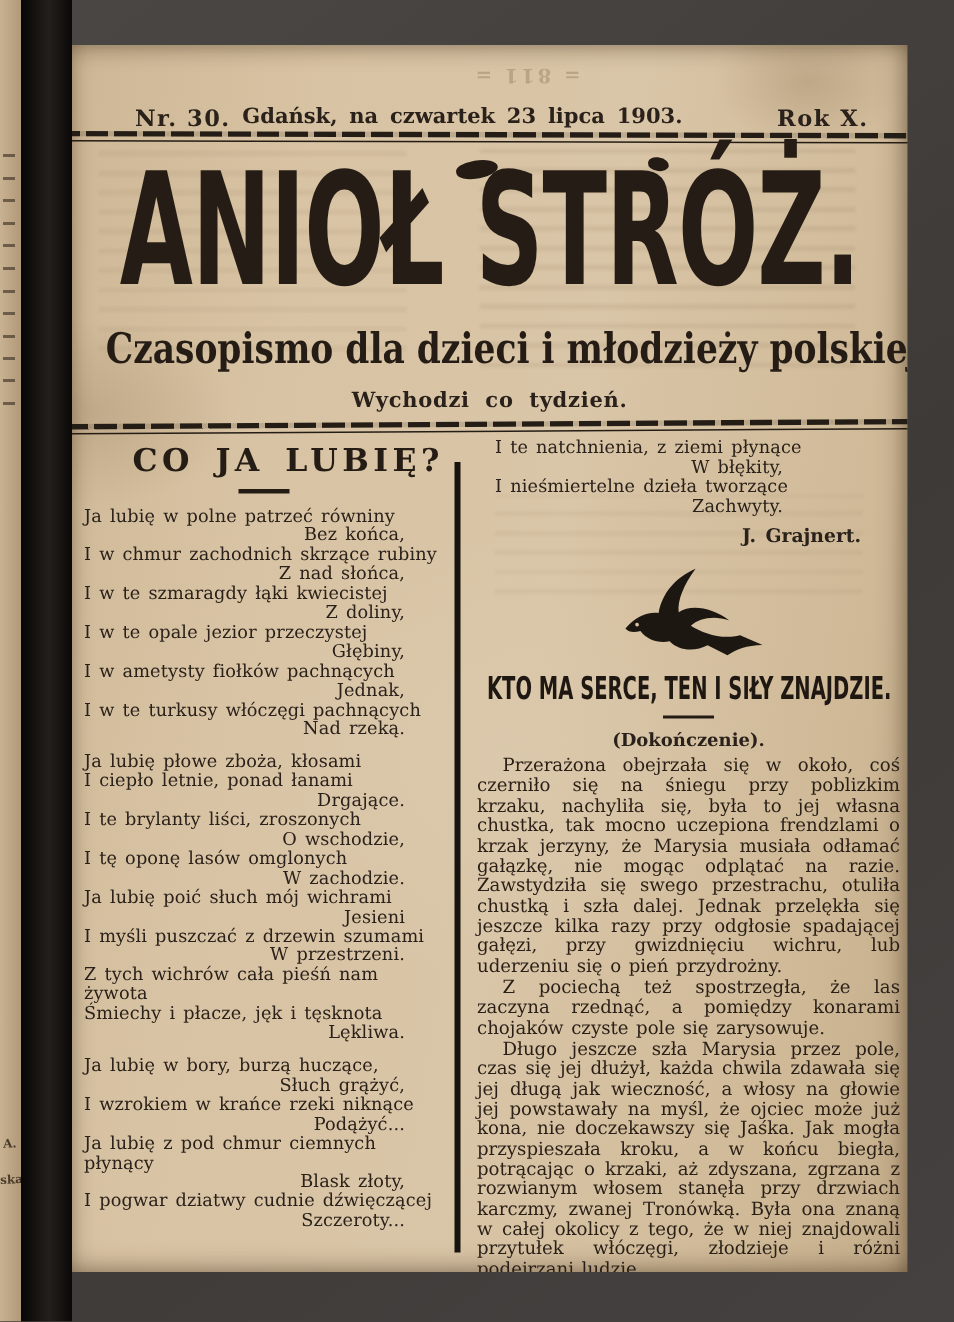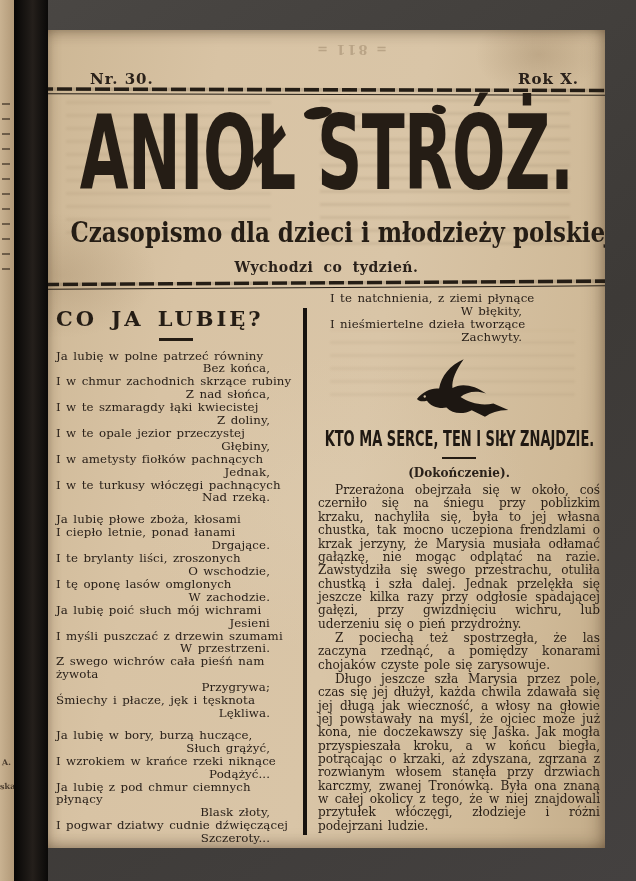--- a/index.html
+++ b/index.html
@@ -76,21 +76,21 @@
     font-family:"DejaVu Sans", sans-serif;font-weight:bold;font-size:100px;line-height:108px;
     transform:scale(.63,1.04);letter-spacing:-1px;white-space:nowrap;color:#251d15;
   }
   .mast-sub-wrap{position:absolute;top:186px;left:0;width:100%;display:flex;justify-content:center;padding-left:19px;}
   .mast-sub{font-size:28px;font-weight:bold;white-space:nowrap;transform:scaleX(.82);color:#251d15;}
   .mast-freq{position:absolute;top:229px;left:0;width:100%;text-align:center;font-size:14px;font-weight:bold;word-spacing:5px;letter-spacing:.5px;}
   
   .col-divider{position:absolute;left:255px;top:278px;width:4px;height:527px;background:#17130f;}
   .col-left{position:absolute;left:8px;top:262px;width:240px;}
   .col-right{position:absolute;left:270px;top:262px;width:282px;}
-  .poem-title{margin:14px 0 0;font-size:21px;font-weight:bold;text-align:left;letter-spacing:3px;word-spacing:4px;color:#251d15;}
+  .poem-title{margin:2px 0 0;font-size:21px;font-weight:bold;text-align:right;letter-spacing:3px;word-spacing:4px;color:#251d15;}
   .mini-rule{width:34px;height:2.5px;background:#241c14;margin:7px auto 9px;}
   .pl,.pr{font-size:11.8px;line-height:12.9px;word-spacing:1.5px;letter-spacing:.1px;}
   .pr{text-align:right;padding-right:26px;}
   .stanza{margin-bottom:9px;}
   .col-right .stanza{margin-bottom:0;}
   .col-right .pl{padding-left:12px;}
   .col-right .pr{padding-right:78px;}
   .signature{text-align:right;padding-right:26px;font-size:12.5px;font-weight:bold;margin-top:5px;word-spacing:2px;}
   .swallow-wrap{margin:15px 0 4px;display:flex;justify-content:center;}
   .swallow-wrap svg{transform:rotate(-6deg);}
@@ -117,20 +117,21 @@
 
   <div class="page">
 
     <div class="ghost g1"></div>
     <div class="ghost g2"></div>
     <div class="ghost g3"></div>
     <div class="bleed-num">= 811 =</div>
 
     <div class="hdr-row">
       <span class="hdr-issue">Nr. 30.</span>
+      <span class="hdr-date">Gdańsk, na czwartek 23 lipca 1903.</span>
       <span class="hdr-vol">Rok X.</span>
     </div>
     <div class="rule-fancy hdr-rule"></div>
 
     <div class="smudge s1"></div>
     <div class="smudge s2"></div>
 
     <div class="mast-title-wrap">
       <span class="mast-title">ANIOŁ STRÓŻ.</span>
     </div>
@@ -166,22 +167,21 @@
             <div class="pl">I ciepło letnie, ponad łanami</div>
             <div class="pr">Drgające.</div>
             <div class="pl">I te brylanty liści, zroszonych</div>
             <div class="pr">O wschodzie,</div>
             <div class="pl">I tę oponę lasów omglonych</div>
             <div class="pr">W zachodzie.</div>
             <div class="pl">Ja lubię poić słuch mój wichrami</div>
             <div class="pr">Jesieni</div>
             <div class="pl">I myśli puszczać z drzewin szumami</div>
             <div class="pr">W przestrzeni.</div>
-            <div class="pl">Z swego wichrów cała pieśń nam żywota</div>
-            <div class="pr">Przygrywa;</div>
+            <div class="pl">Z tych wichrów cała pieśń nam żywota</div>
             <div class="pl">Śmiechy i płacze, jęk i tęsknota</div>
             <div class="pr">Lękliwa.</div>
           </div>
           <div class="stanza">
             <div class="pl">Ja lubię w bory, burzą huczące,</div>
             <div class="pr">Słuch grążyć,</div>
             <div class="pl">I wzrokiem w krańce rzeki niknące</div>
             <div class="pr">Podążyć...</div>
             <div class="pl">Ja lubię z pod chmur ciemnych płynący</div>
             <div class="pr">Blask złoty,</div>
@@ -193,20 +193,21 @@
 
     <div class="col-right">
       <div id="right-poem">
           <div class="stanza">
             <div class="pl">I te natchnienia, z ziemi płynące</div>
             <div class="pr">W błękity,</div>
             <div class="pl">I nieśmiertelne dzieła tworzące</div>
             <div class="pr">Zachwyty.</div>
           </div>
         </div>
+      <div class="signature">J. Grajnert.</div>
 
       <div class="swallow-wrap">
         <svg viewBox="0 0 120 72" width="110" height="64" aria-hidden="true">
           <path fill="#1d1712" d="M12,40 C20,32 30,29 38,31 C42,17 53,6 69,1 C59,12 53,23 53,32 C63,27 78,31 90,42 C79,37 68,38 61,43 C70,50 83,56 97,54 L113,63 C101,62 93,64 86,68 L72,59 C62,63 50,61 44,53 C36,54 27,50 23,43 C18,44 14,43 12,40 Z"></path>
           <circle cx="21" cy="38" r="1.4" fill="#d8c3a4"></circle>
         </svg>
       </div>
 
       <div class="story-head-wrap">
         <span class="story-head">KTO MA SERCE, TEN I SIŁY ZNAJDZIE.</span>

